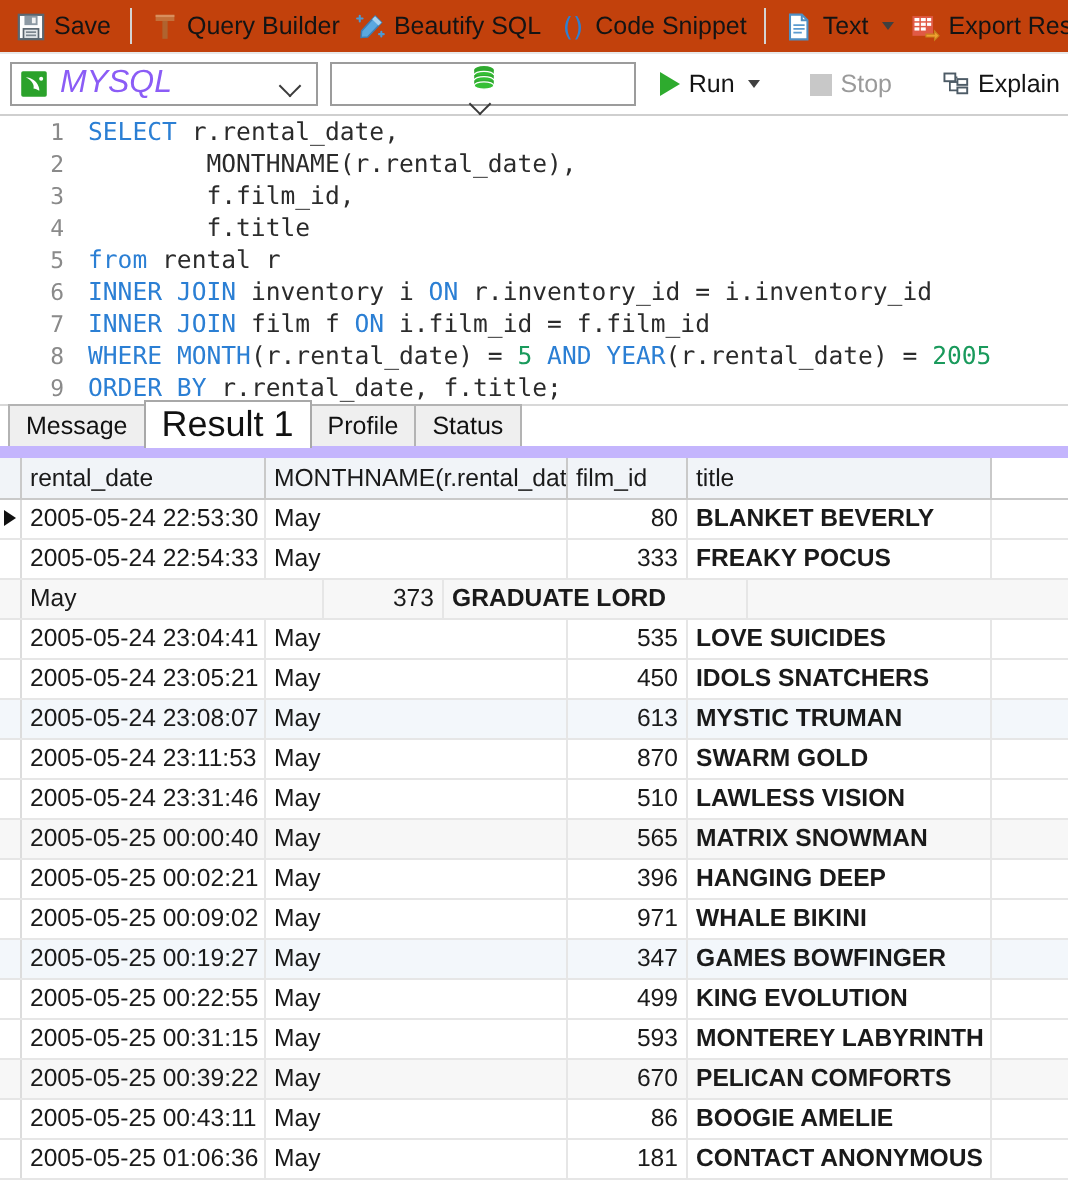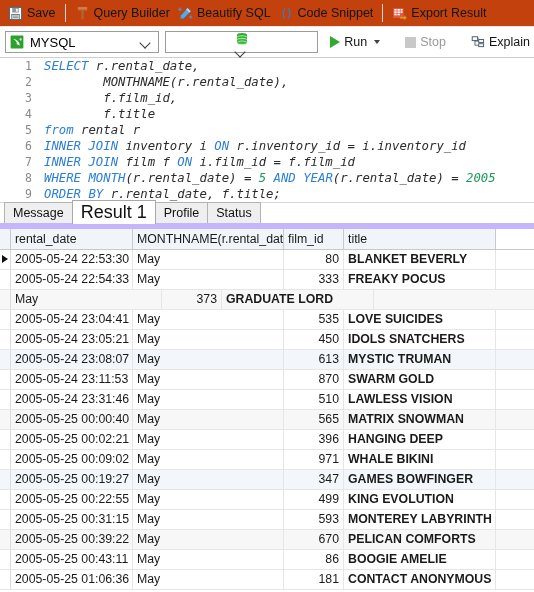--- a/index.html
+++ b/index.html
@@ -70,25 +70,26 @@
     border: 1px solid #9c9c9c;
     background: #ffffff;
     display: flex;
     align-items: center;
     padding: 0 3px 0 4px;
     box-sizing: border-box;
     cursor: default;
   }
   .combo .ctext {
     flex: 1;
-    font-size: 13px;
-    color: #000000;
+    font-size: 16px;
+    color: #8b5cf6;
     padding-left: 6px;
     white-space: nowrap;
     overflow: hidden;
+    font-style: italic;
   }
   .combo-mysql { width: 157px; }
   .combo-db { width: 157px; margin-left: 6px; flex-direction: column; }
   .chev {
     width: 11px; height: 11px;
     flex: none;
     position: relative;
     margin-right: 4px;
   }
   .chev::before {
@@ -140,21 +141,21 @@
     font-size: 11.5px;
     color: #8a8a8a;
   }
   .code {
     position: absolute;
     left: 44px; top: 0; right: 0;
     font-family: "DejaVu Sans Mono", monospace;
     font-size: 12.3px;
     white-space: pre;
   }
-  .cline { height: 16px; line-height: 16px; font-style: italic; }
+  .cline { height: 16px; line-height: 16px; }
   .kw  { color: #2b7fd4; }
   .num { color: #1a9a5c; }
   .pln { color: #2b2b2b; }
 
   
   .tabbar {
     height: 26px;
     display: flex;
     align-items: flex-end;
     background: #ffffff;
@@ -323,20 +324,35 @@
     <span class="ico">
       <svg width="15" height="15" viewBox="0 0 16 16">
         <text x="8" y="12.6" font-family="DejaVu Sans, sans-serif" font-size="14" fill="#2f7fd1" text-anchor="middle">()</text>
       </svg>
     </span>
     <span class="lbl">Code Snippet</span>
   </div>
 
   <div class="tb-sep"></div>
 
+  <div class="tb-item">
+    <span class="ico">
+      <svg width="15" height="15" viewBox="0 0 16 16">
+        <path d="M3.2 1.4 h6.3 l3 3 v10.2 h-9.3 z" fill="#ffffff" stroke="#4f8fc4" stroke-width="1.1"></path>
+        <path d="M9.5 1.4 v3 h3" fill="none" stroke="#4f8fc4" stroke-width="1.1"></path>
+        <g stroke="#5a9bd0" stroke-width="0.95">
+          <line x1="5" y1="7" x2="11" y2="7"></line>
+          <line x1="5" y1="9" x2="11" y2="9"></line>
+          <line x1="5" y1="11" x2="9.5" y2="11"></line>
+        </g>
+      </svg>
+    </span>
+    <span class="lbl">Text</span>
+    <span class="caret"></span>
+  </div>
 
   <div class="tb-item">
     <span class="ico">
       <svg width="15" height="15" viewBox="0 0 16 16">
         <rect x="1.3" y="2.2" width="11" height="10.5" fill="#e05a45"></rect>
         <g fill="#ffffff">
           <rect x="2.4" y="3.2" width="2.6" height="1.7"></rect>
           <rect x="5.8" y="3.2" width="2.6" height="1.7"></rect>
           <rect x="9.1" y="3.2" width="2.2" height="1.7"></rect>
           <rect x="2.4" y="5.7" width="2.6" height="1.7"></rect>

